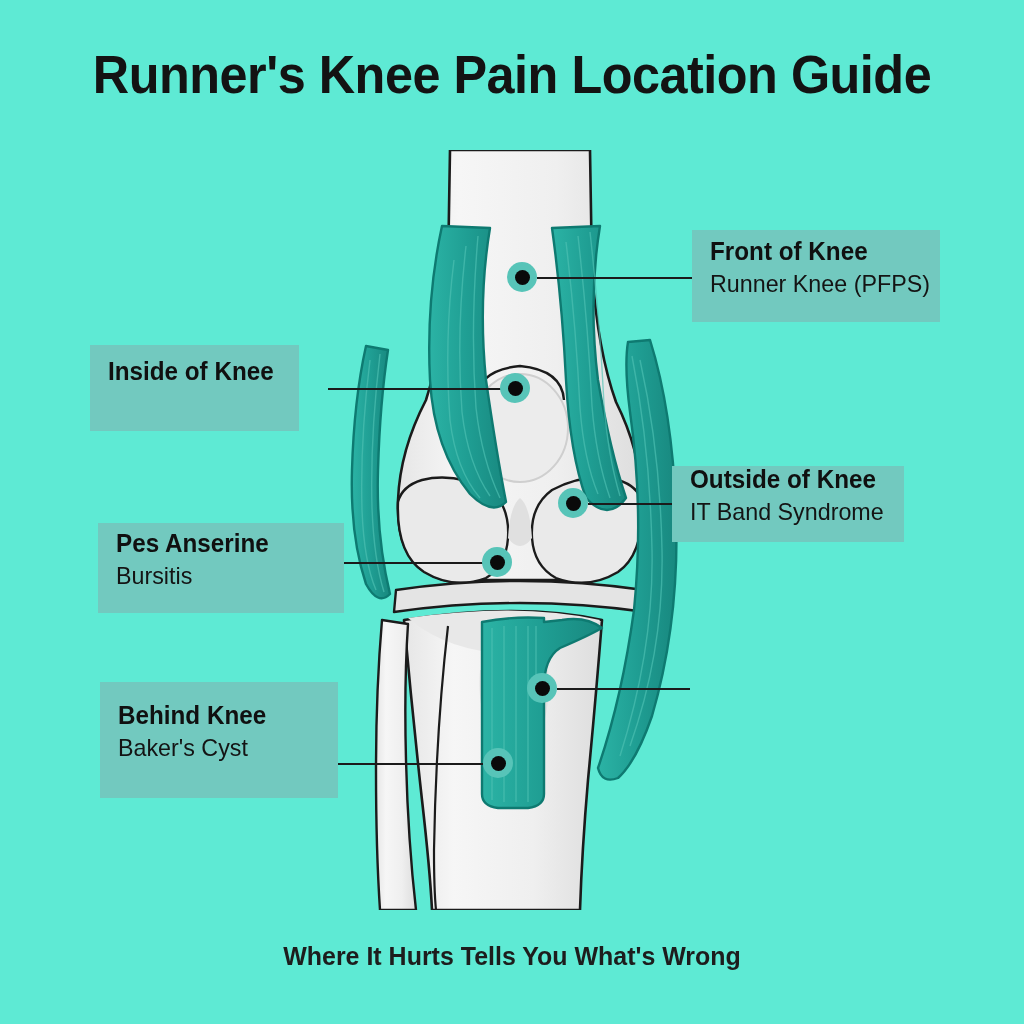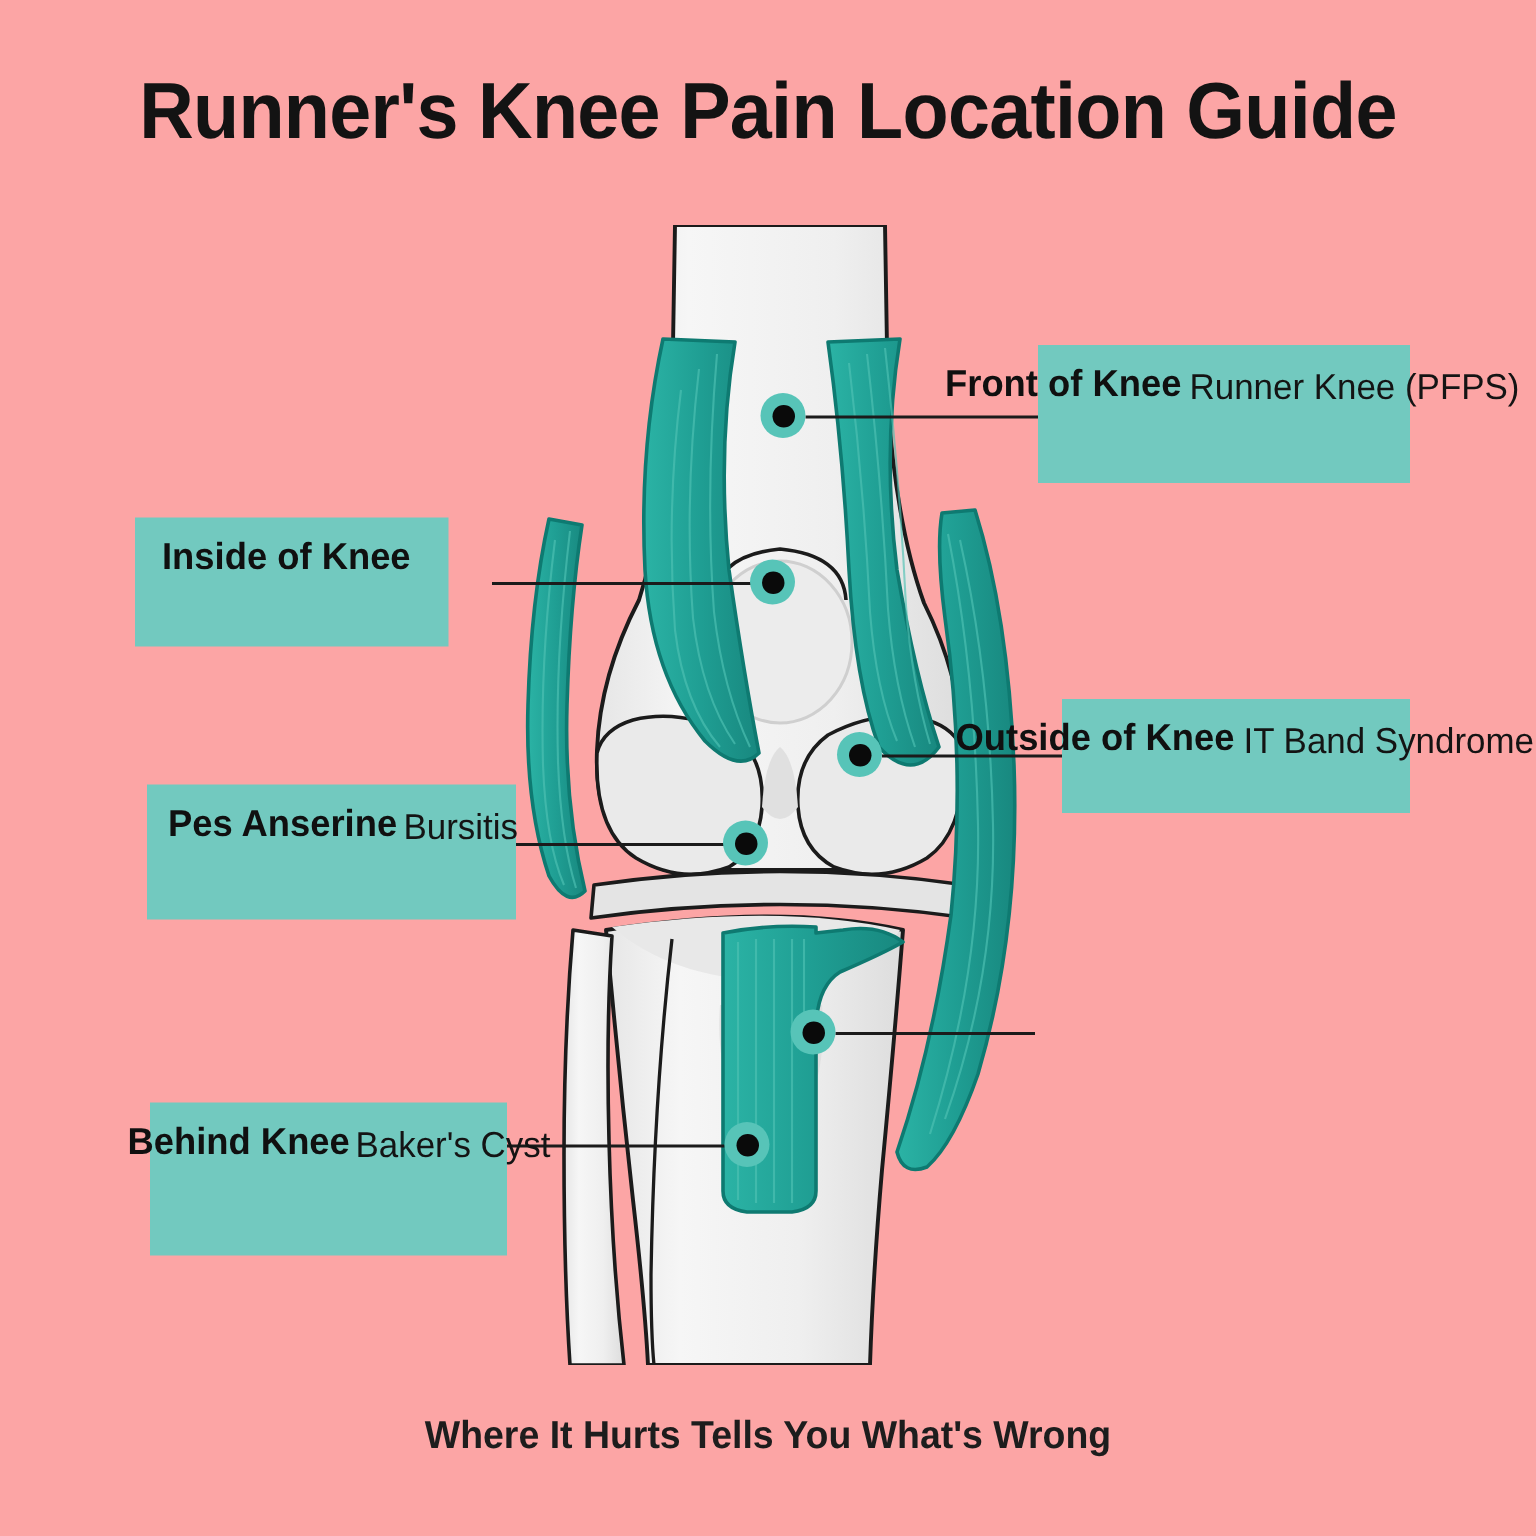--- a/index.html
+++ b/index.html
@@ -10,21 +10,21 @@
     width: 1024px;
     height: 1024px;
     background: #ffffff;
     font-family: "Liberation Sans", sans-serif;
     overflow: hidden;
   }
   #infographic {
     position: relative;
     width: 1024px;
     height: 1024px;
-    background: #fca5a5;
+    background: #5eead4;
   }
 
   
   .title {
     position: absolute;
     left: 0;
     top: 44px;
     width: 1024px;
     text-align: center;
     font-family: "Liberation Sans Narrow", "Liberation Sans", sans-serif;
@@ -60,21 +60,21 @@
     height: 760px;
   }
 
   
   .callout {
     position: absolute;
     background: #72c9bf;
     box-sizing: border-box;
     padding: 12px 0 28px 18px;
     display: flex;
-    flex-direction: row;
+    flex-direction: column;
     justify-content: center;
   }
   .callout .c-title {
     font-family: "Liberation Sans Narrow", "Liberation Sans", sans-serif;
     font-size: 25px;
     font-weight: bold;
     color: #101010;
     line-height: 1.18;
     white-space: nowrap;
     transform: scaleX(0.97);
@@ -235,21 +235,21 @@
   </div>
   <div class="callout empty-sub" style="left:90px; top:345px; width:209px; height:86px; justify-content:flex-start;">
     <div class="c-title">Inside of Knee</div>
     <div class="c-sub"></div>
   </div>
 
   <div class="leader" style="left:588px; top:503px; width:120px;"></div>
   <div class="marker" style="left:558px; top:488px;">
     <span class="dot"></span>
   </div>
-  <div class="callout" style="left:708px; top:466px; width:232px; height:76px;">
+  <div class="callout" style="left:672px; top:466px; width:232px; height:76px;">
     <div class="c-title">Outside of Knee</div>
     <div class="c-sub">IT Band Syndrome</div>
   </div>
 
   <div class="leader" style="left:328px; top:562px; width:157px;"></div>
   <div class="marker" style="left:482px; top:547px;">
     <span class="dot"></span>
   </div>
   <div class="callout" style="left:82px; top:523px; width:246px; height:90px;margin-left:16px;">
     <div class="c-title">Pes Anserine</div>
@@ -258,20 +258,20 @@
 
   <div class="leader" style="left:557px; top:688px; width:133px;"></div>
   <div class="marker" style="left:527px; top:673px;">
     <span class="dot"></span>
   </div>
 
   <div class="leader" style="left:338px; top:763px; width:145px;"></div>
   <div class="marker" style="left:483px; top:748px;">
     <span class="dot"></span>
   </div>
-  <div class="callout" style="left:100px; top:735px; width:238px; height:102px;">
+  <div class="callout" style="left:100px; top:682px; width:238px; height:116px;">
     <div class="c-title">Behind Knee</div>
     <div class="c-sub">Baker's Cyst</div>
   </div>
 
   <div class="footer">Where It Hurts Tells You What's Wrong</div>
 
 </div>
 
 </body></html>

